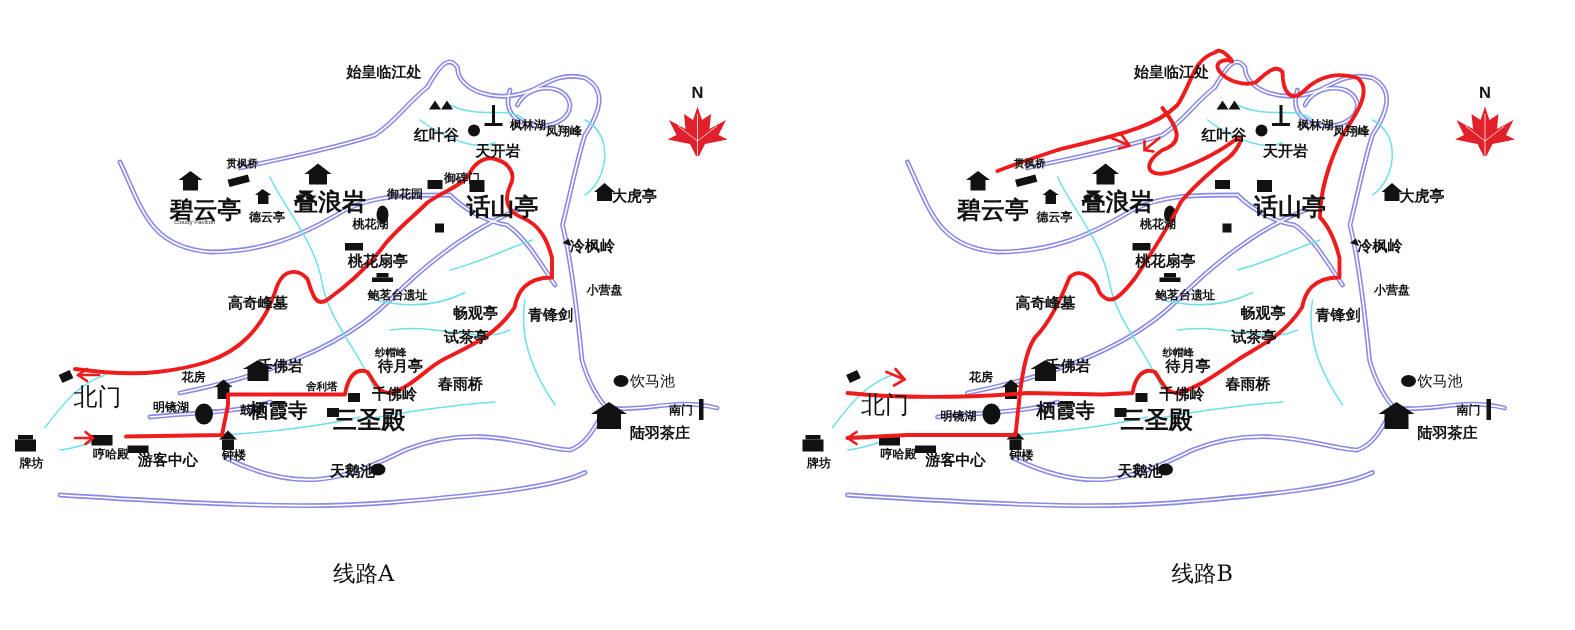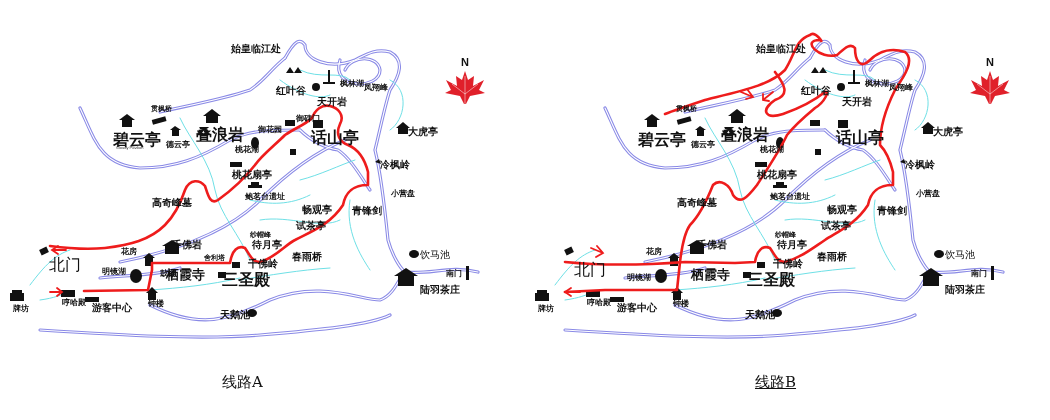--- a/index.html
+++ b/index.html
@@ -7,21 +7,21 @@
   .map{position:absolute;top:0;width:525px;height:360px;}
   .map svg{position:absolute;left:0;top:0;width:525px;height:360px;overflow:visible;}
   #mapA{left:0;}
   #mapB{left:525px;}
   .lbl{position:absolute;white-space:nowrap;color:#111;line-height:1;}
   .cn{font-size:10px;font-weight:bold;font-family:"DejaVu Sans",sans-serif;}
   .cn.big{font-size:16px;}
   .en{font-size:4px;color:#333;font-family:"Liberation Sans",sans-serif;}
   .caption{position:absolute;top:373px;font-family:"DejaVu Serif",serif;font-size:15px;color:#111;}
   #captionA{left:222px;}
-  #captionB{left:755px;text-decoration:underline;}
+  #captionB{left:781px;}
   .north{position:absolute;font-family:"Liberation Sans",sans-serif;font-weight:bold;font-size:11px;color:#111;}
 </style>
 </head>
 <body>
 
 <div class="map" id="mapA">
   <svg viewBox="0 0 525 360">
     <defs>
       <g id="baseMap">
 

